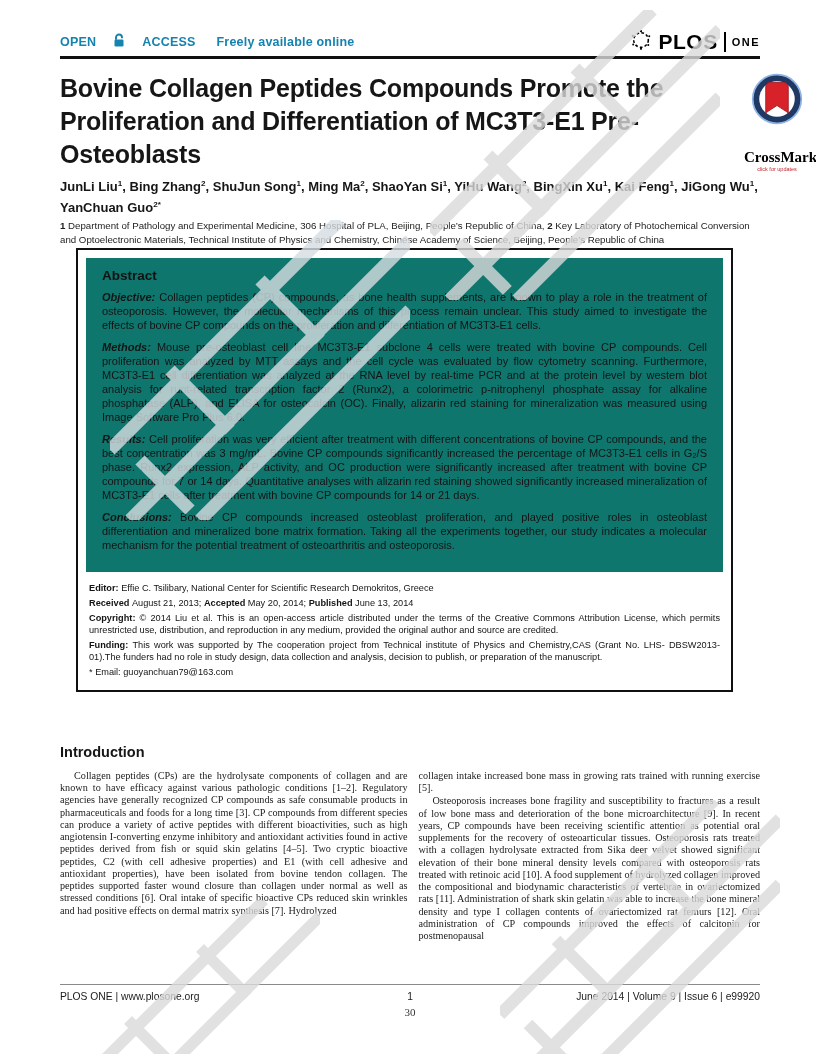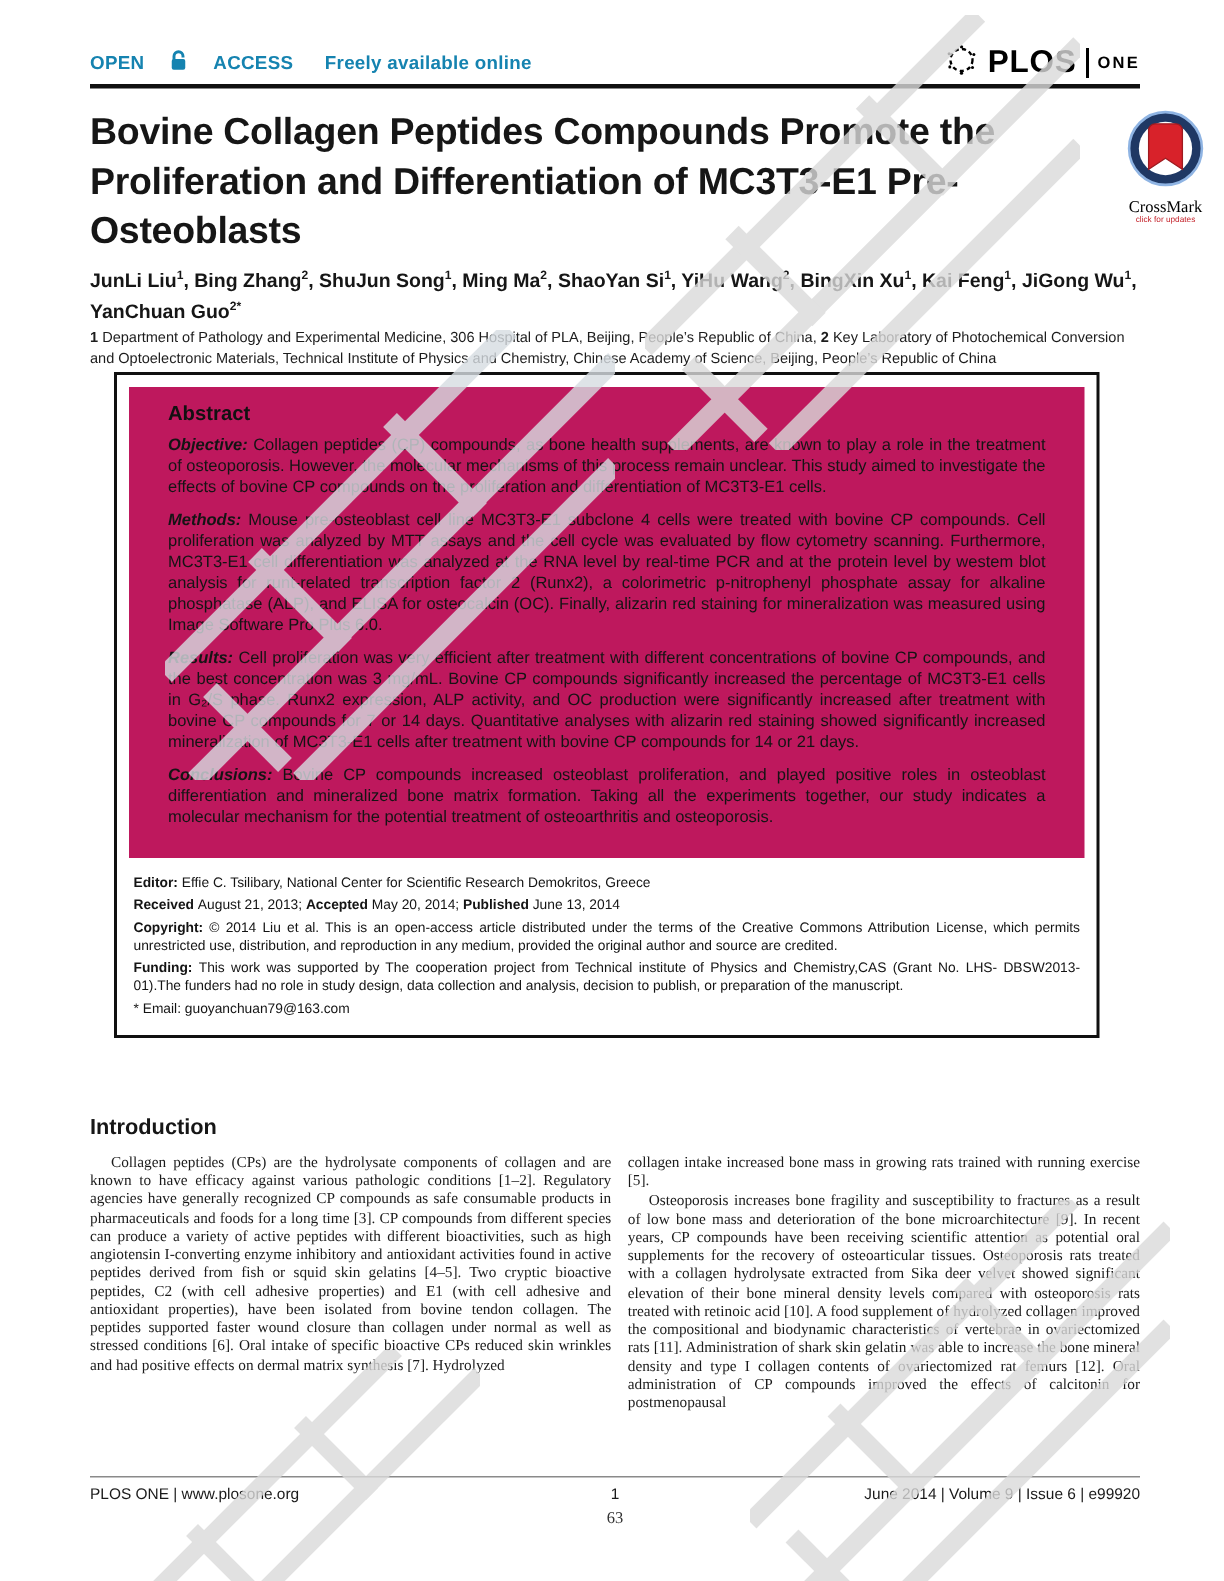--- a/index.html
+++ b/index.html
@@ -15,30 +15,30 @@
   .plos{display:flex;align-items:center;gap:6px;}
   .plos .pname{font-size:21px;font-weight:bold;letter-spacing:.5px;color:#000;}
   .plos .pdiv{width:2px;height:20px;background:#000;}
   .plos .pone{font-size:11px;font-weight:bold;letter-spacing:1.5px;color:#000;}
   .rule-top{top:56px;left:60px;width:700px;height:2.5px;background:#101010;z-index:2;}
   
   .title{top:72px;left:60px;width:692px;font-size:25px;line-height:1.32;font-weight:bold;
          letter-spacing:-.2px;color:#161616;margin:0;z-index:2;}
   
   .crossmark{top:73px;left:744px;width:66px;text-align:center;z-index:2;}
-  .cm-label{font-family:"Liberation Serif",serif;font-size:11px;color:#000;margin-top:2px;}
+  .cm-label{font-family:"Liberation Serif",serif;font-size:15px;color:#000;margin-top:20px;font-weight:bold;}
   .cm-sub{font-size:5.5px;color:#c4232b;}
   
   .authors{top:177px;left:60px;width:700px;font-size:13px;font-weight:bold;line-height:1.6;z-index:2;}
   .authors sup{font-size:.62em;}
   .affil{top:219px;left:60px;width:700px;font-size:9.7px;line-height:1.45;color:#1c1c1c;z-index:2;}
   
   .front-box{top:248px;left:76px;width:657px;box-sizing:border-box;border:2px solid #101010;
              padding:8px;z-index:2;background:transparent;}
-  .abstract-box{background:#be185d;padding:10px 26px 12px;}
+  .abstract-box{background:#0f766e;padding:10px 16px 12px;}
   .abstract-box h2{font-size:13.5px;margin:0 0 8px 0;color:#111;}
   .abstract-box p{font-size:11px;line-height:1.27;margin:6px 0 8px;text-align:justify;color:#141414;}
   .meta{padding:7px 3px 0;}
   .meta p{font-size:9.2px;line-height:1.27;margin:3.5px 0;text-align:justify;color:#141414;}
   
   .intro-h{top:744px;left:60px;font-size:14.5px;font-weight:bold;margin:0;z-index:2;}
   .columns{top:770px;left:60px;width:700px;display:flex;gap:11px;z-index:2;}
   .col{font-family:"Liberation Serif",serif;font-size:10.2px;line-height:1.2;text-align:justify;color:#1a1a1a;}
   .col-l{width:348px;}
   .col-r{width:342px;}
@@ -182,13 +182,13 @@
       <p class="indent">Osteoporosis increases bone fragility and susceptibility to fractures as a result of low bone mass and deterioration of the bone microarchitecture [9]. In recent years, CP compounds have been receiving scientific attention as potential oral supplements for the recovery of osteoarticular tissues. Osteoporosis rats treated with a collagen hydrolysate extracted from Sika deer velvet showed significant elevation of their bone mineral density levels compared with osteoporosis rats treated with retinoic acid [10]. A food supplement of hydrolyzed collagen improved the compositional and biodynamic characteristics of vertebrae in ovariectomized rats [11]. Administration of shark skin gelatin was able to increase the bone mineral density and type I collagen contents of ovariectomized rat femurs [12]. Oral administration of CP compounds improved the effects of calcitonin for postmenopausal</p>
     </div>
 </div>
 
 <div class="abs footer-rule"></div>
 <div class="abs footer">
   <span class="fl">PLOS ONE | www.plosone.org</span>
   <span class="fc">1</span>
   <span class="fr">June 2014 | Volume 9 | Issue 6 | e99920</span>
 </div>
-<div class="abs pagenum">63</div>
+<div class="abs pagenum">30</div>
 
 </body></html>

